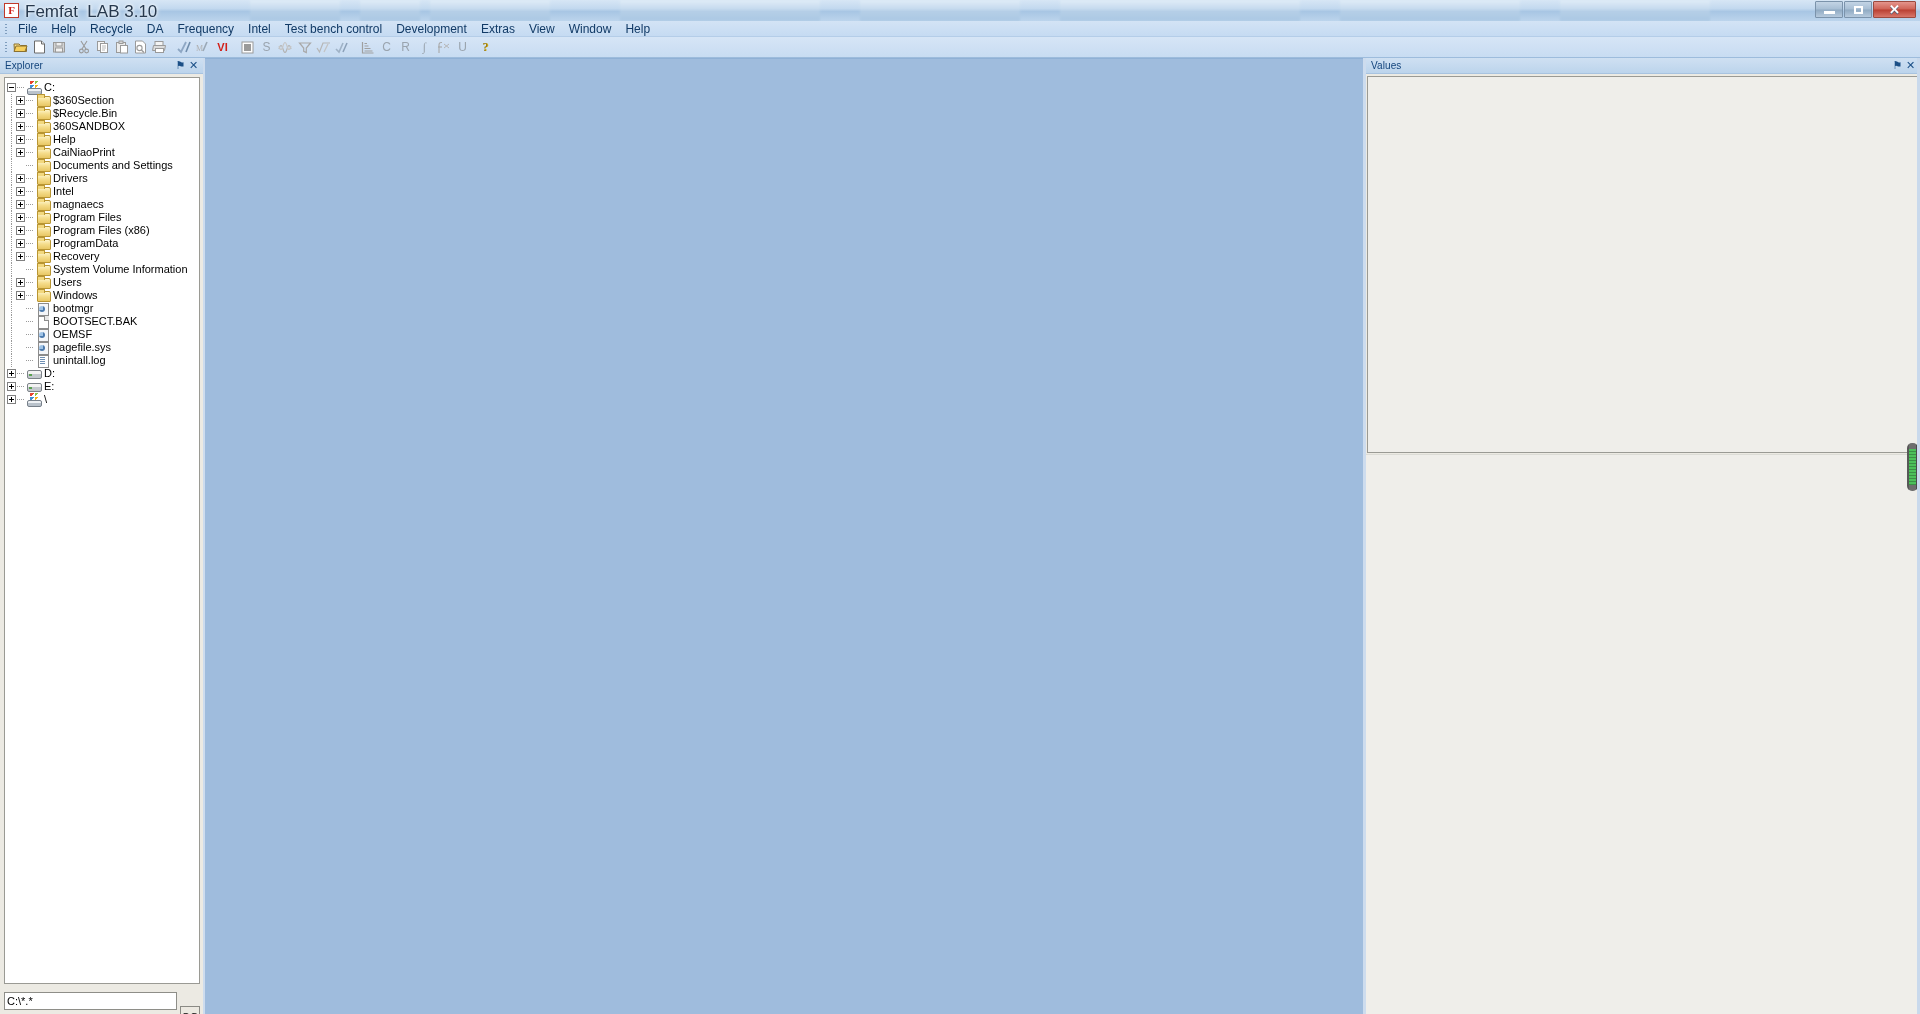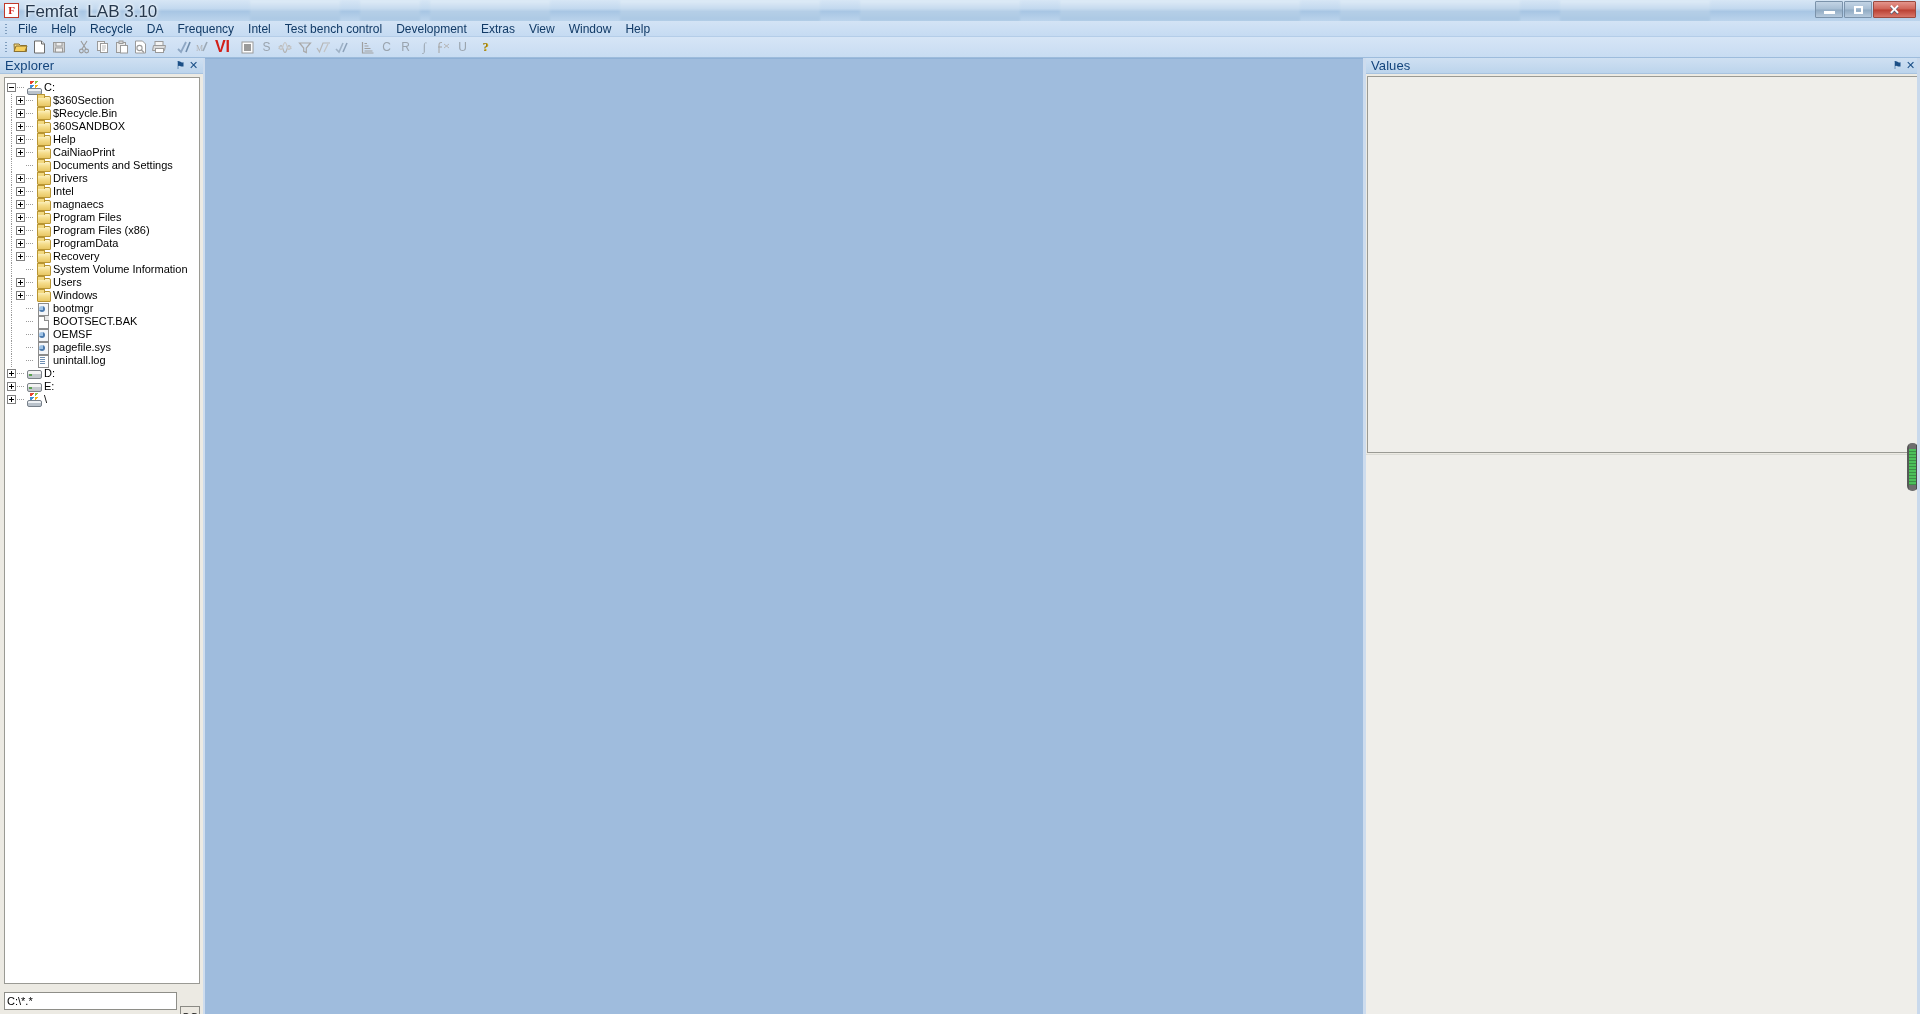--- a/index.html
+++ b/index.html
@@ -89,42 +89,42 @@
     position: relative;
   }
   .tsep { width: 6px; height: 19px; }
   .tbtn svg { display: block; }
   .tbtn .glyph {
     font-size: 12px; line-height: 1; color: #9aa4ae;
     font-family: "Liberation Serif", serif; font-style: italic;
   }
   .tbtn .glyph.plain { font-style: normal; font-family: "Liberation Sans", sans-serif; }
   .tbtn .glyph.vi {
-    color: #d21f18; font-weight: bold; font-style: normal; font-size: 16px;
+    color: #d21f18; font-weight: bold; font-style: normal; font-size: 11px;
     font-family: "Liberation Sans", sans-serif;
   }
 
   
   .mdi {
     position: absolute; left: 205px; top: 58px;
     width: 1158px; height: 956px;
     background: #9fbcdd;
     border-top: 1px solid #8fb0d5;
   }
 
   
   .panel { position: absolute; background: #ebe9e1; }
   .panel-head {
     height: 16px;
     background: linear-gradient(to bottom, #cfe0f2 0%, #bcd4ec 100%);
     display: flex; align-items: center;
     padding: 0 3px 0 5px;
     border-bottom: 1px solid #a8c3e0;
   }
-  .panel-title { flex: 1; font-size: 13px; color: #13447c; letter-spacing: .1px; }
+  .panel-title { flex: 1; font-size: 10px; color: #13447c; letter-spacing: .1px; }
   .panel-btn {
     width: 13px; height: 13px; display: flex; align-items: center; justify-content: center;
     color: #1b4f86; font-size: 11px; line-height: 1;
   }
 
   
   #explorer { left: 0; top: 58px; width: 203px; height: 956px; background: #eceae3; }
   .tree-box {
     position: absolute; left: 4px; top: 19px; right: 3px; bottom: 30px;
     background: #ffffff; border: 1px solid #9a9a94;

